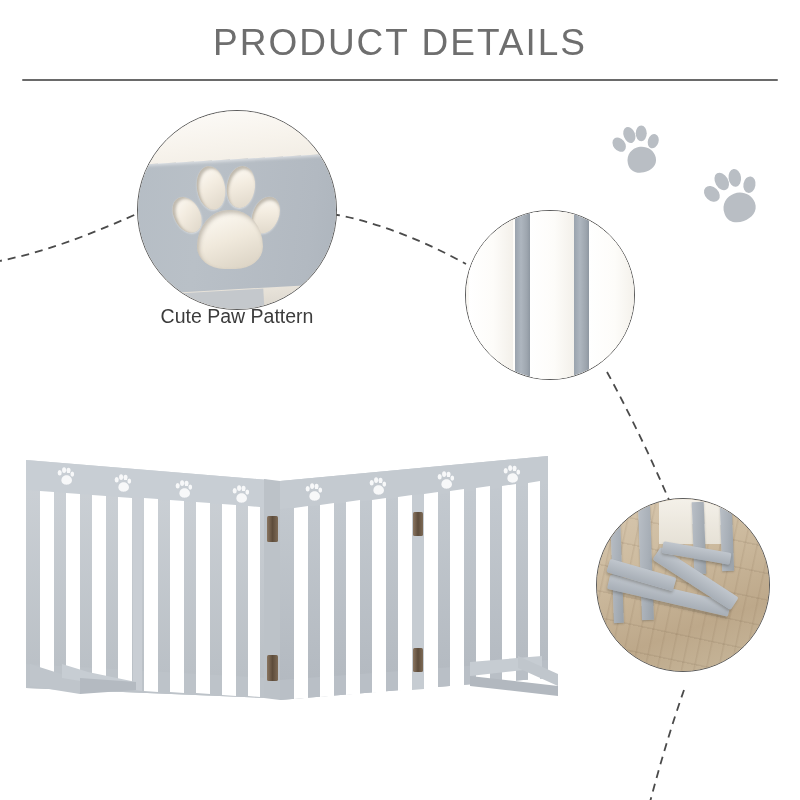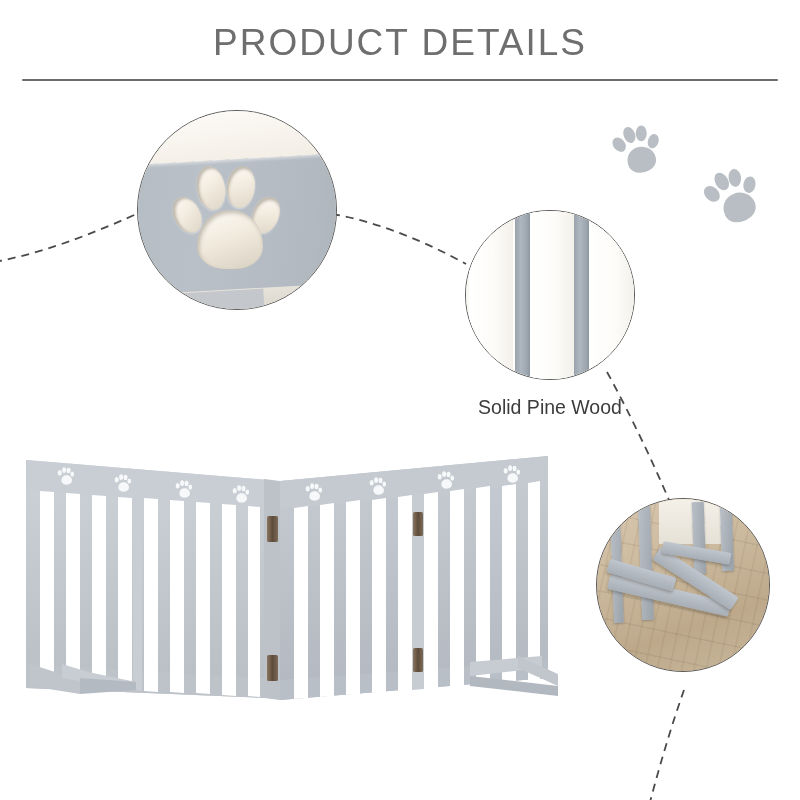--- a/index.html
+++ b/index.html
@@ -111,30 +111,30 @@
     <div class="paw-macro-board"></div>
     <div class="paw-macro-base"></div>
     <div class="paw-macro-basebar"></div>
 
     <div class="pm-pad" style="left:18%;top:43%;width:13%;height:19%;transform:rotate(-28deg);"></div>
     <div class="pm-pad" style="left:30%;top:28%;width:14%;height:22%;transform:rotate(-10deg);"></div>
     <div class="pm-pad" style="left:45%;top:28%;width:14%;height:21%;transform:rotate(8deg);"></div>
     <div class="pm-pad" style="left:58%;top:43%;width:13%;height:19%;transform:rotate(22deg);"></div>
     <div class="pm-main"></div>
   </div>
+  <div class="callout-label" style="left:137px;top:305px;width:200px;">Cute Paw Pattern</div>
 
   <div class="callout" id="callout-wood">
     <div class="wood-bg"></div>
     <div class="wood-bright" style="left:2%;width:26%;"></div>
     <div class="wood-slat" style="left:29%;width:9%;"></div>
     <div class="wood-bright" style="left:38%;width:26%;"></div>
     <div class="wood-slat" style="left:64%;width:9%;"></div>
     <div class="wood-bright" style="left:73%;width:28%;"></div>
   </div>
-  <div class="callout-label" style="left:450px;top:396px;width:200px;">Solid Pine Wood</div>
 
   <div class="callout" id="callout-feet">
     <div class="floor"></div>
     <div class="feet-wallbox"></div>
 
     <div class="feet-bar" style="left:9%;top:10%;width:6%;height:62%;transform:rotate(-2deg);"></div>
     <div class="feet-bar" style="left:25%;top:4%;width:7%;height:66%;transform:rotate(-2deg);"></div>
     <div class="feet-bar" style="left:56%;top:2%;width:7%;height:42%;transform:rotate(-2deg);"></div>
     <div class="feet-bar" style="left:72%;top:4%;width:7%;height:38%;transform:rotate(-2deg);"></div>
 

